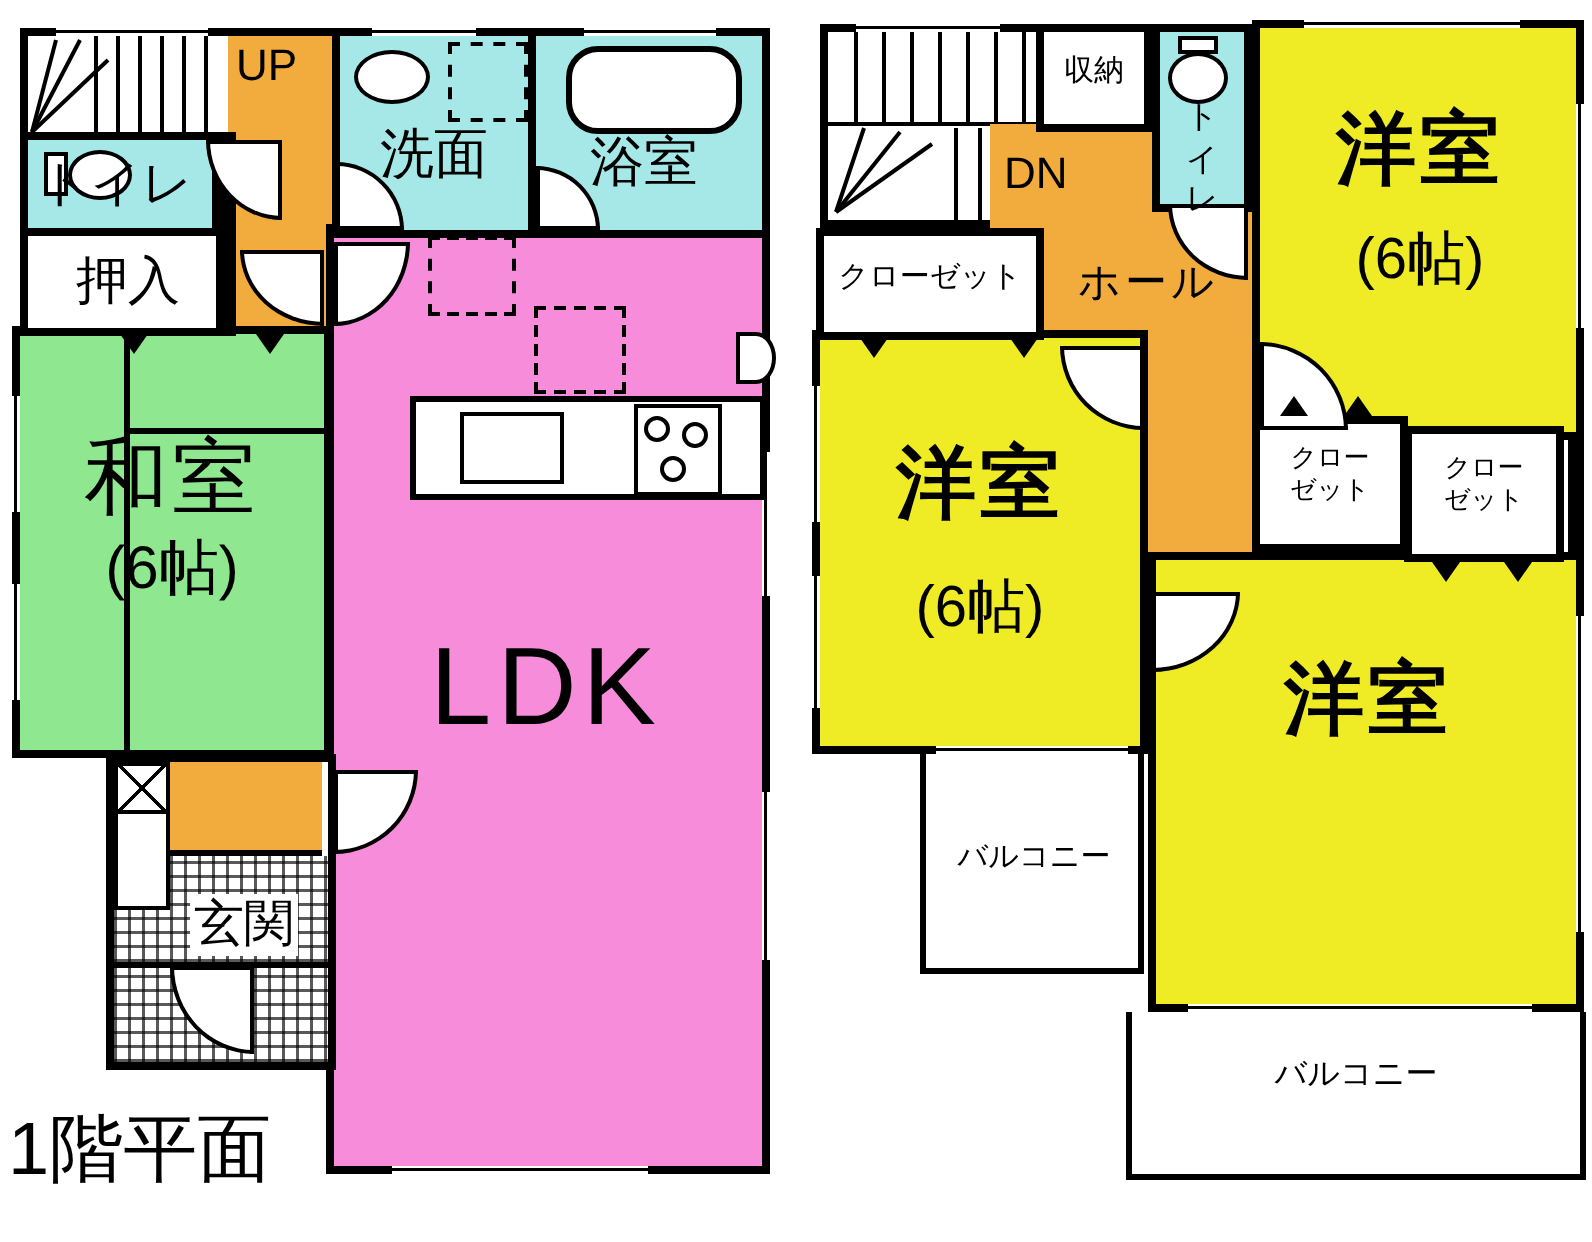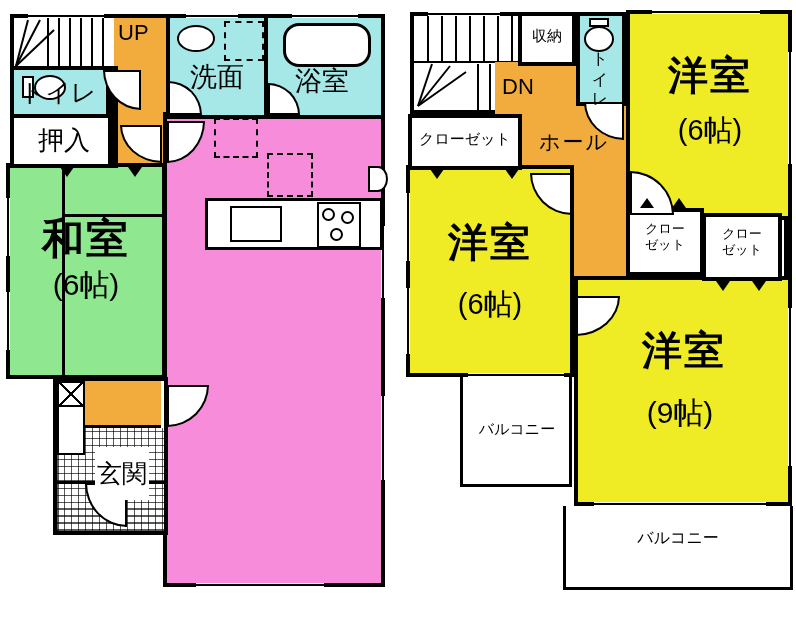--- a/index.html
+++ b/index.html
@@ -165,37 +165,38 @@
   <div class="tri-d" style="left:430px;top:169px;"></div>
   <div class="tri-d" style="left:505px;top:169px;"></div>
   <div class="tri-u" style="left:640px;top:198px;"></div>
   <div class="tri-u" style="left:672px;top:198px;"></div>
   <div class="tri-d" style="left:716px;top:281px;"></div>
   <div class="tri-d" style="left:752px;top:281px;"></div>
 
   <div class="tl" style="left:118px;top:22px;font-size:22px;">UP</div>
   <div class="t" style="left:58px;top:80px;font-size:25px;">トイレ</div>
   <div class="t" style="left:64px;top:127px;font-size:26px;">押入</div>
-  <div class="t" style="left:86px;top:218px;font-size:42px;font-weight:bold;letter-spacing:2px;">和室</div>
+  <div class="t" style="left:86px;top:218px;font-size:42px;font-weight:normal;letter-spacing:2px;">和室</div>
   <div class="t" style="left:86px;top:270px;font-size:30px;">(6帖)</div>
   <div class="t" style="left:217px;top:64px;font-size:27px;">洗面</div>
   <div class="t" style="left:322px;top:68px;font-size:27px;">浴室</div>
-  <div class="t" style="left:122px;top:447px;font-size:25px;background:#fff;padding:14px 2px;">玄関</div>
+  <div class="t" style="left:273px;top:316px;font-size:55px;letter-spacing:3px;">LDK</div>
+  <div class="t" style="left:122px;top:447px;font-size:25px;background:#fff;padding:3px 2px;">玄関</div>
+  <div class="tl" style="left:4px;top:556px;font-size:37px;">1階平面</div>
 
   <div class="tl" style="left:502px;top:76px;font-size:22px;">DN</div>
   <div class="t" style="left:547px;top:28px;font-size:15px;">収納</div>
   <div class="tl vert" style="left:592px;top:40px;font-size:16px;letter-spacing:3px;">トイレ</div>
   <div class="t" style="left:465px;top:131px;font-size:15px;">クローゼット</div>
   <div class="t" style="left:574px;top:131px;font-size:21px;letter-spacing:2px;">ホール</div>
   <div class="t" style="left:710px;top:55px;font-size:40px;font-weight:bold;letter-spacing:2px;">洋室</div>
   <div class="t" style="left:710px;top:116px;font-size:29px;">(6帖)</div>
   <div class="t" style="left:490px;top:222px;font-size:40px;font-weight:bold;letter-spacing:2px;">洋室</div>
   <div class="t" style="left:490px;top:290px;font-size:29px;">(6帖)</div>
   <div class="t" style="left:684px;top:330px;font-size:40px;font-weight:bold;letter-spacing:2px;">洋室</div>
-  <div class="t" style="left:680px;top:398px;font-size:30px;">(9帖)</div>
   <div class="t" style="left:665px;top:221px;font-size:13px;text-align:center;line-height:1.2;">
     <div>クロー</div>
     <div>ゼット</div>
   </div>
   <div class="t" style="left:742px;top:226px;font-size:13px;text-align:center;line-height:1.2;">
     <div>クロー</div>
     <div>ゼット</div>
   </div>
   <div class="t" style="left:517px;top:421px;font-size:15px;">バルコニー</div>
   <div class="t" style="left:678px;top:530px;font-size:16px;">バルコニー</div>

